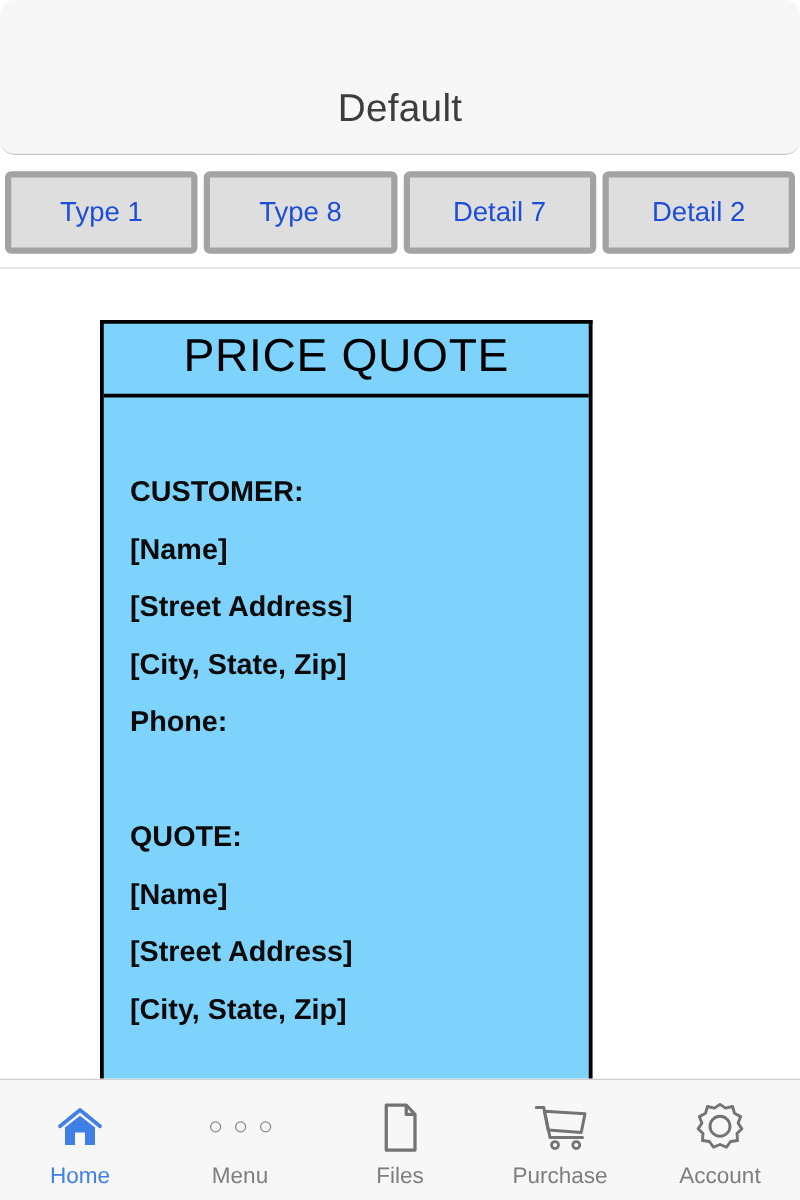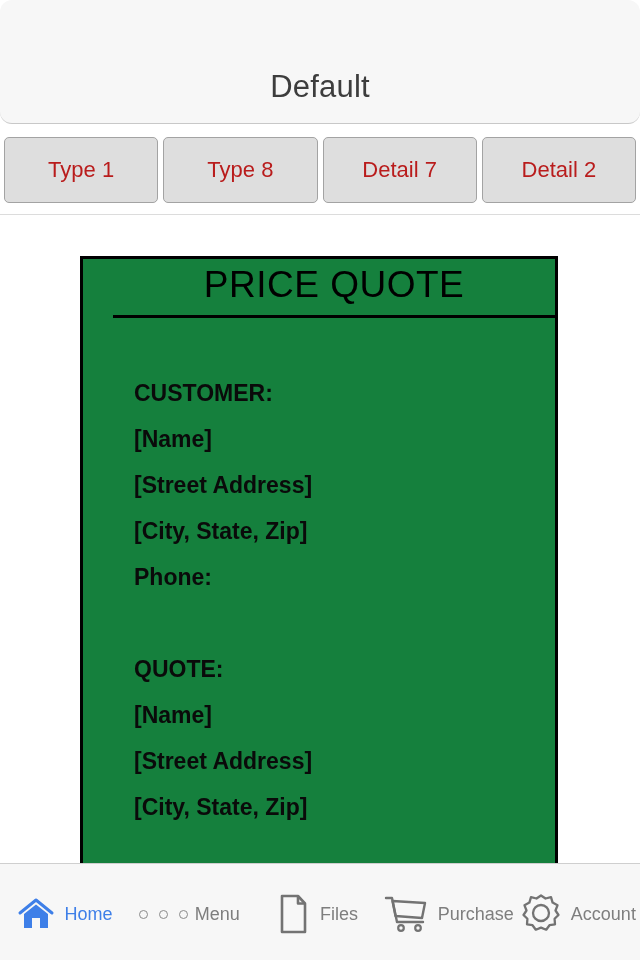--- a/index.html
+++ b/index.html
@@ -47,50 +47,49 @@
     border-bottom: 1px solid #DCDCDC;
     display: flex;
     align-items: center;
     padding: 0 4px;
     gap: 5px;
   }
   .seg {
     flex: 1 1 0;
     height: 66px;
     background: #DEDEDE;
-    border: 1px solid #a3a3a3;
+    border: 5px solid #a3a3a3;
     border-radius: 5px;
     display: flex;
     align-items: center;
     justify-content: center;
-    color: #b91c1c;
+    color: #1d4ed8;
     font-size: 22px;
     white-space: nowrap;
     cursor: pointer;
   }
 
   
   .doc-scroll {
     position: absolute;
     left: 0; top: 216px;
     width: 640px;
     height: 647px;
     background: #FFFFFF;
     overflow: hidden;
   }
   .doc-box {
     position: absolute;
     left: 80px;
     top: 40px;
-    width: 478px;
+    width: 394px;
     border: 3px solid #000000;
     border-bottom: none;
-    background: #15803d;
+    background: #7dd3fc;
     min-height: 620px;
-    padding-left: 30px;
   }
   .doc-title-row {
     border-bottom: 3px solid #000000;
     text-align: center;
     padding: 5px 0 9px 0;
   }
   .doc-title {
     font-size: 37px;
     color: #000000;
     letter-spacing: 0.5px;
@@ -115,21 +114,21 @@
     width: 640px;
     height: 97px;
     background: #F7F7F7;
     border-top: 1px solid #CFCFCF;
     display: flex;
     align-items: stretch;
   }
   .tabitem {
     flex: 1 1 0;
     display: flex;
-    flex-direction: row;
+    flex-direction: column;
     align-items: center;
     justify-content: center;
     gap: 7px;
     cursor: pointer;
     padding-top: 4px;
   }
   .tabicon {
     height: 44px;
     display: flex;
     align-items: center;

